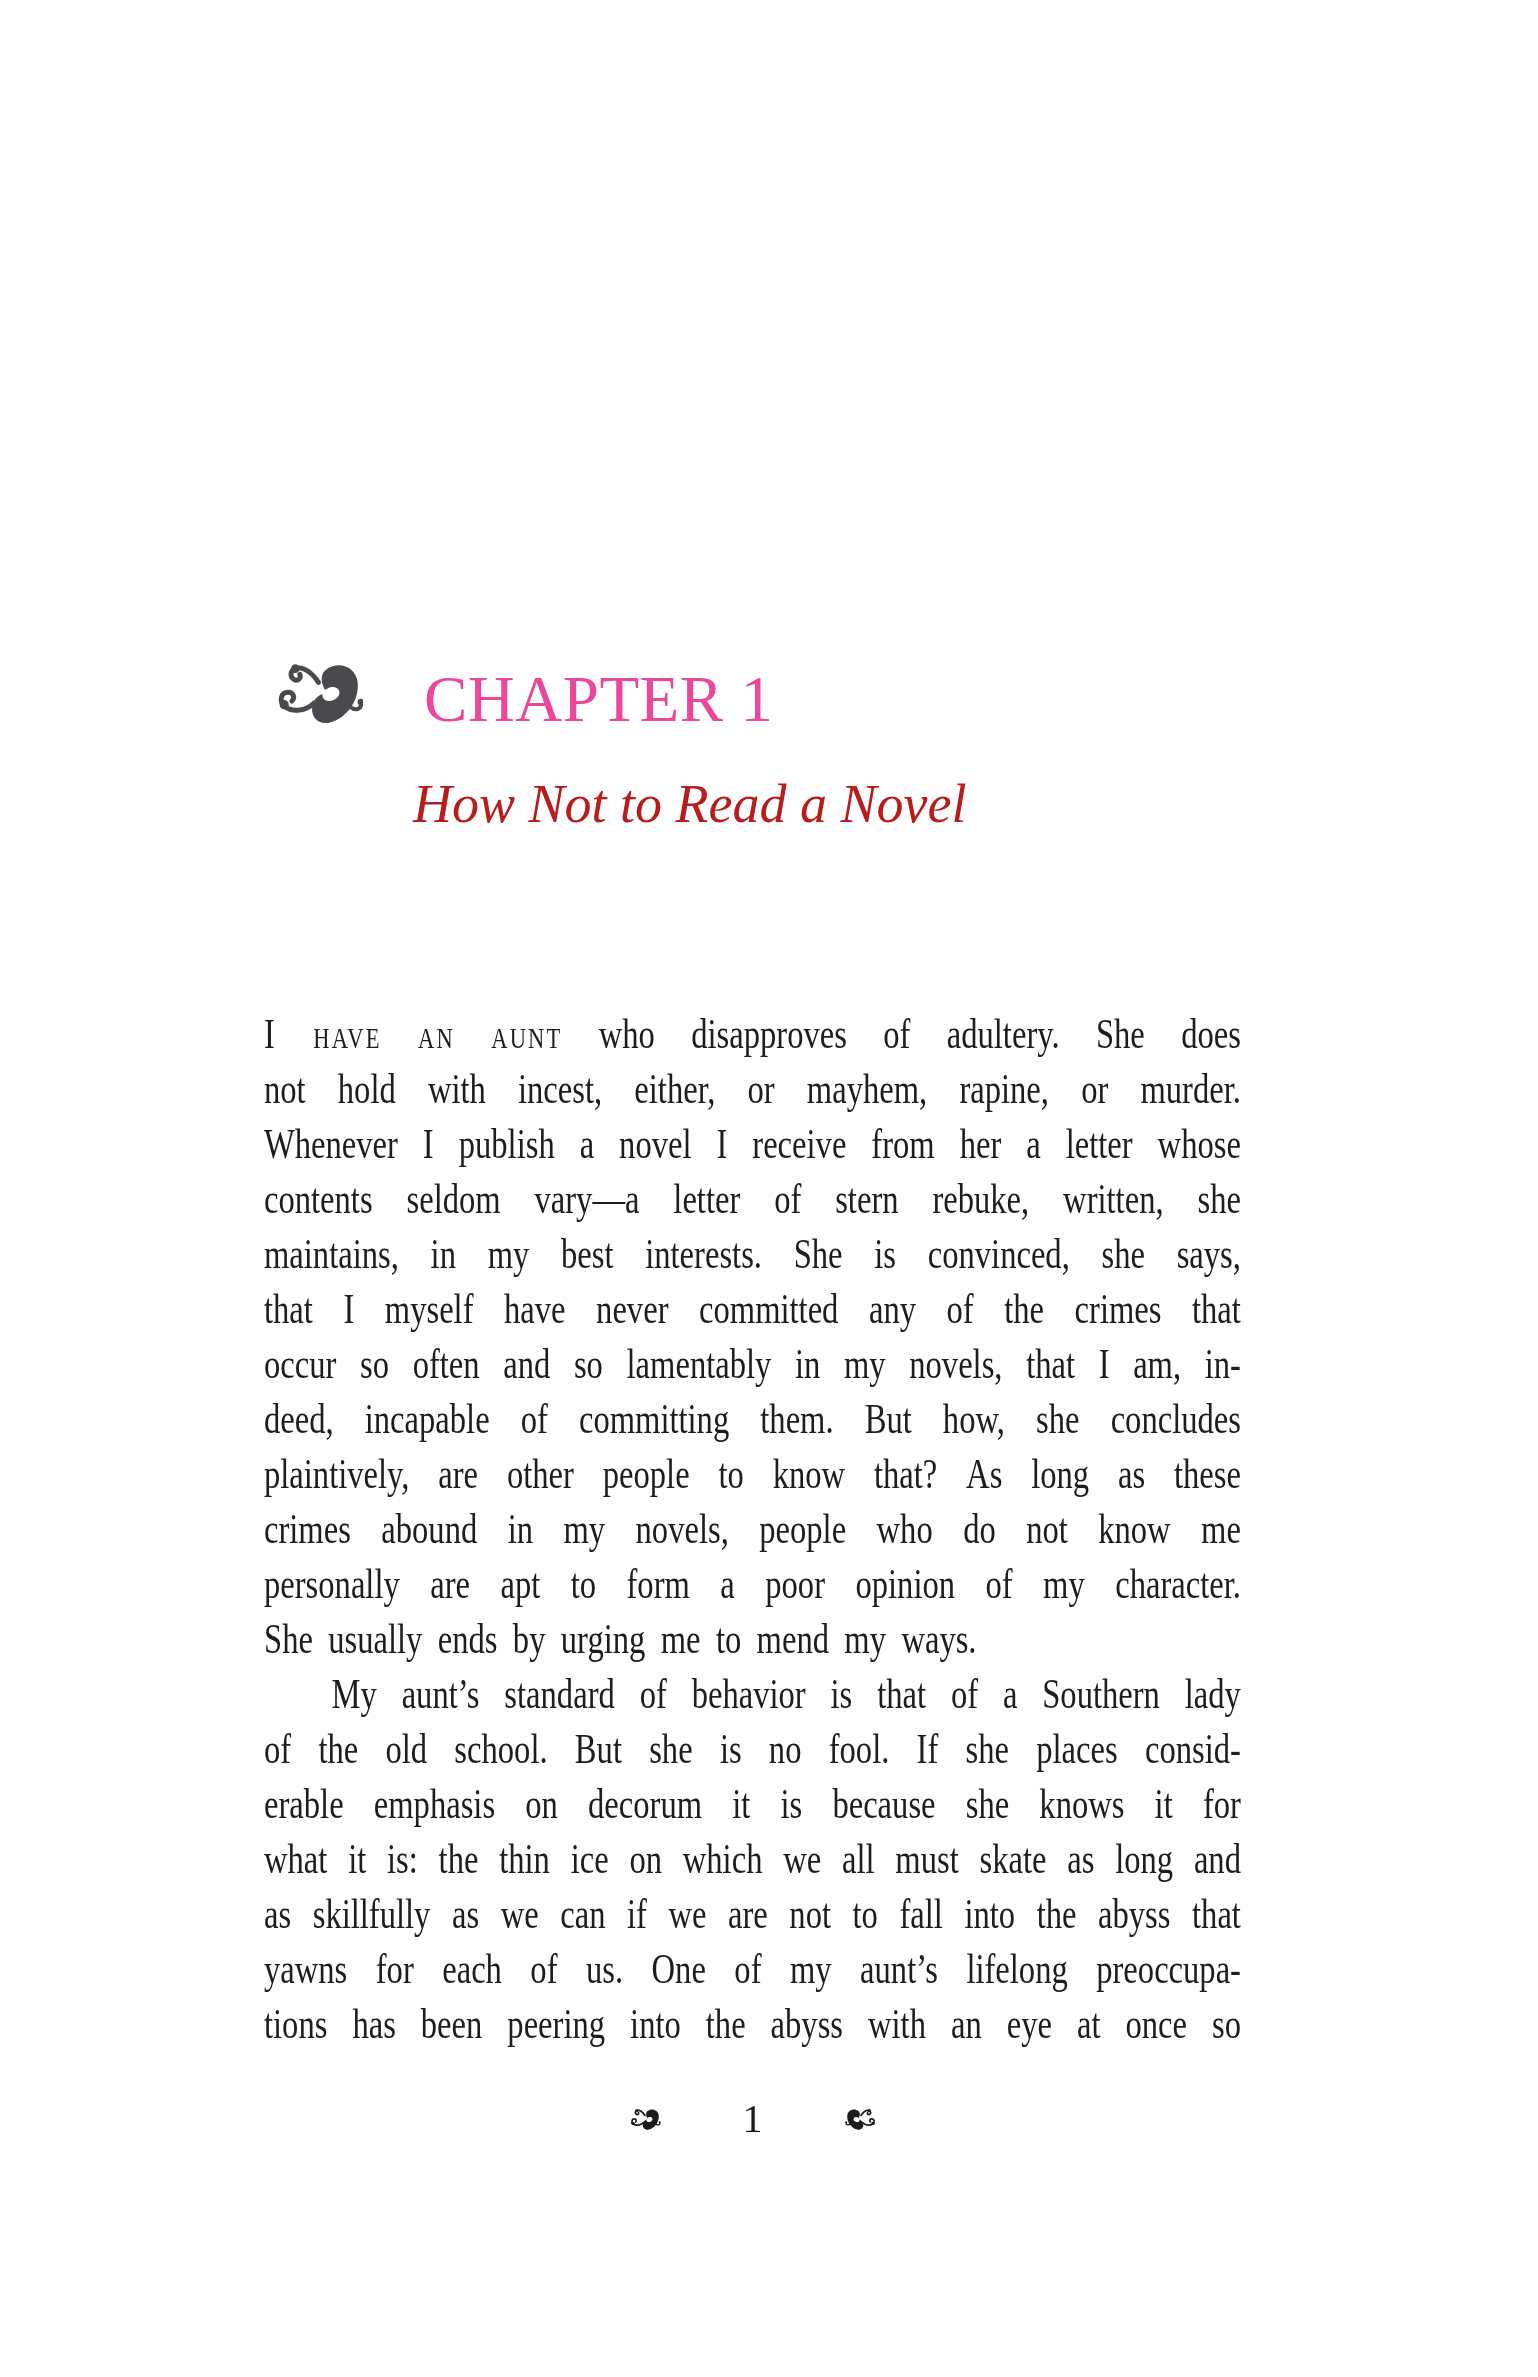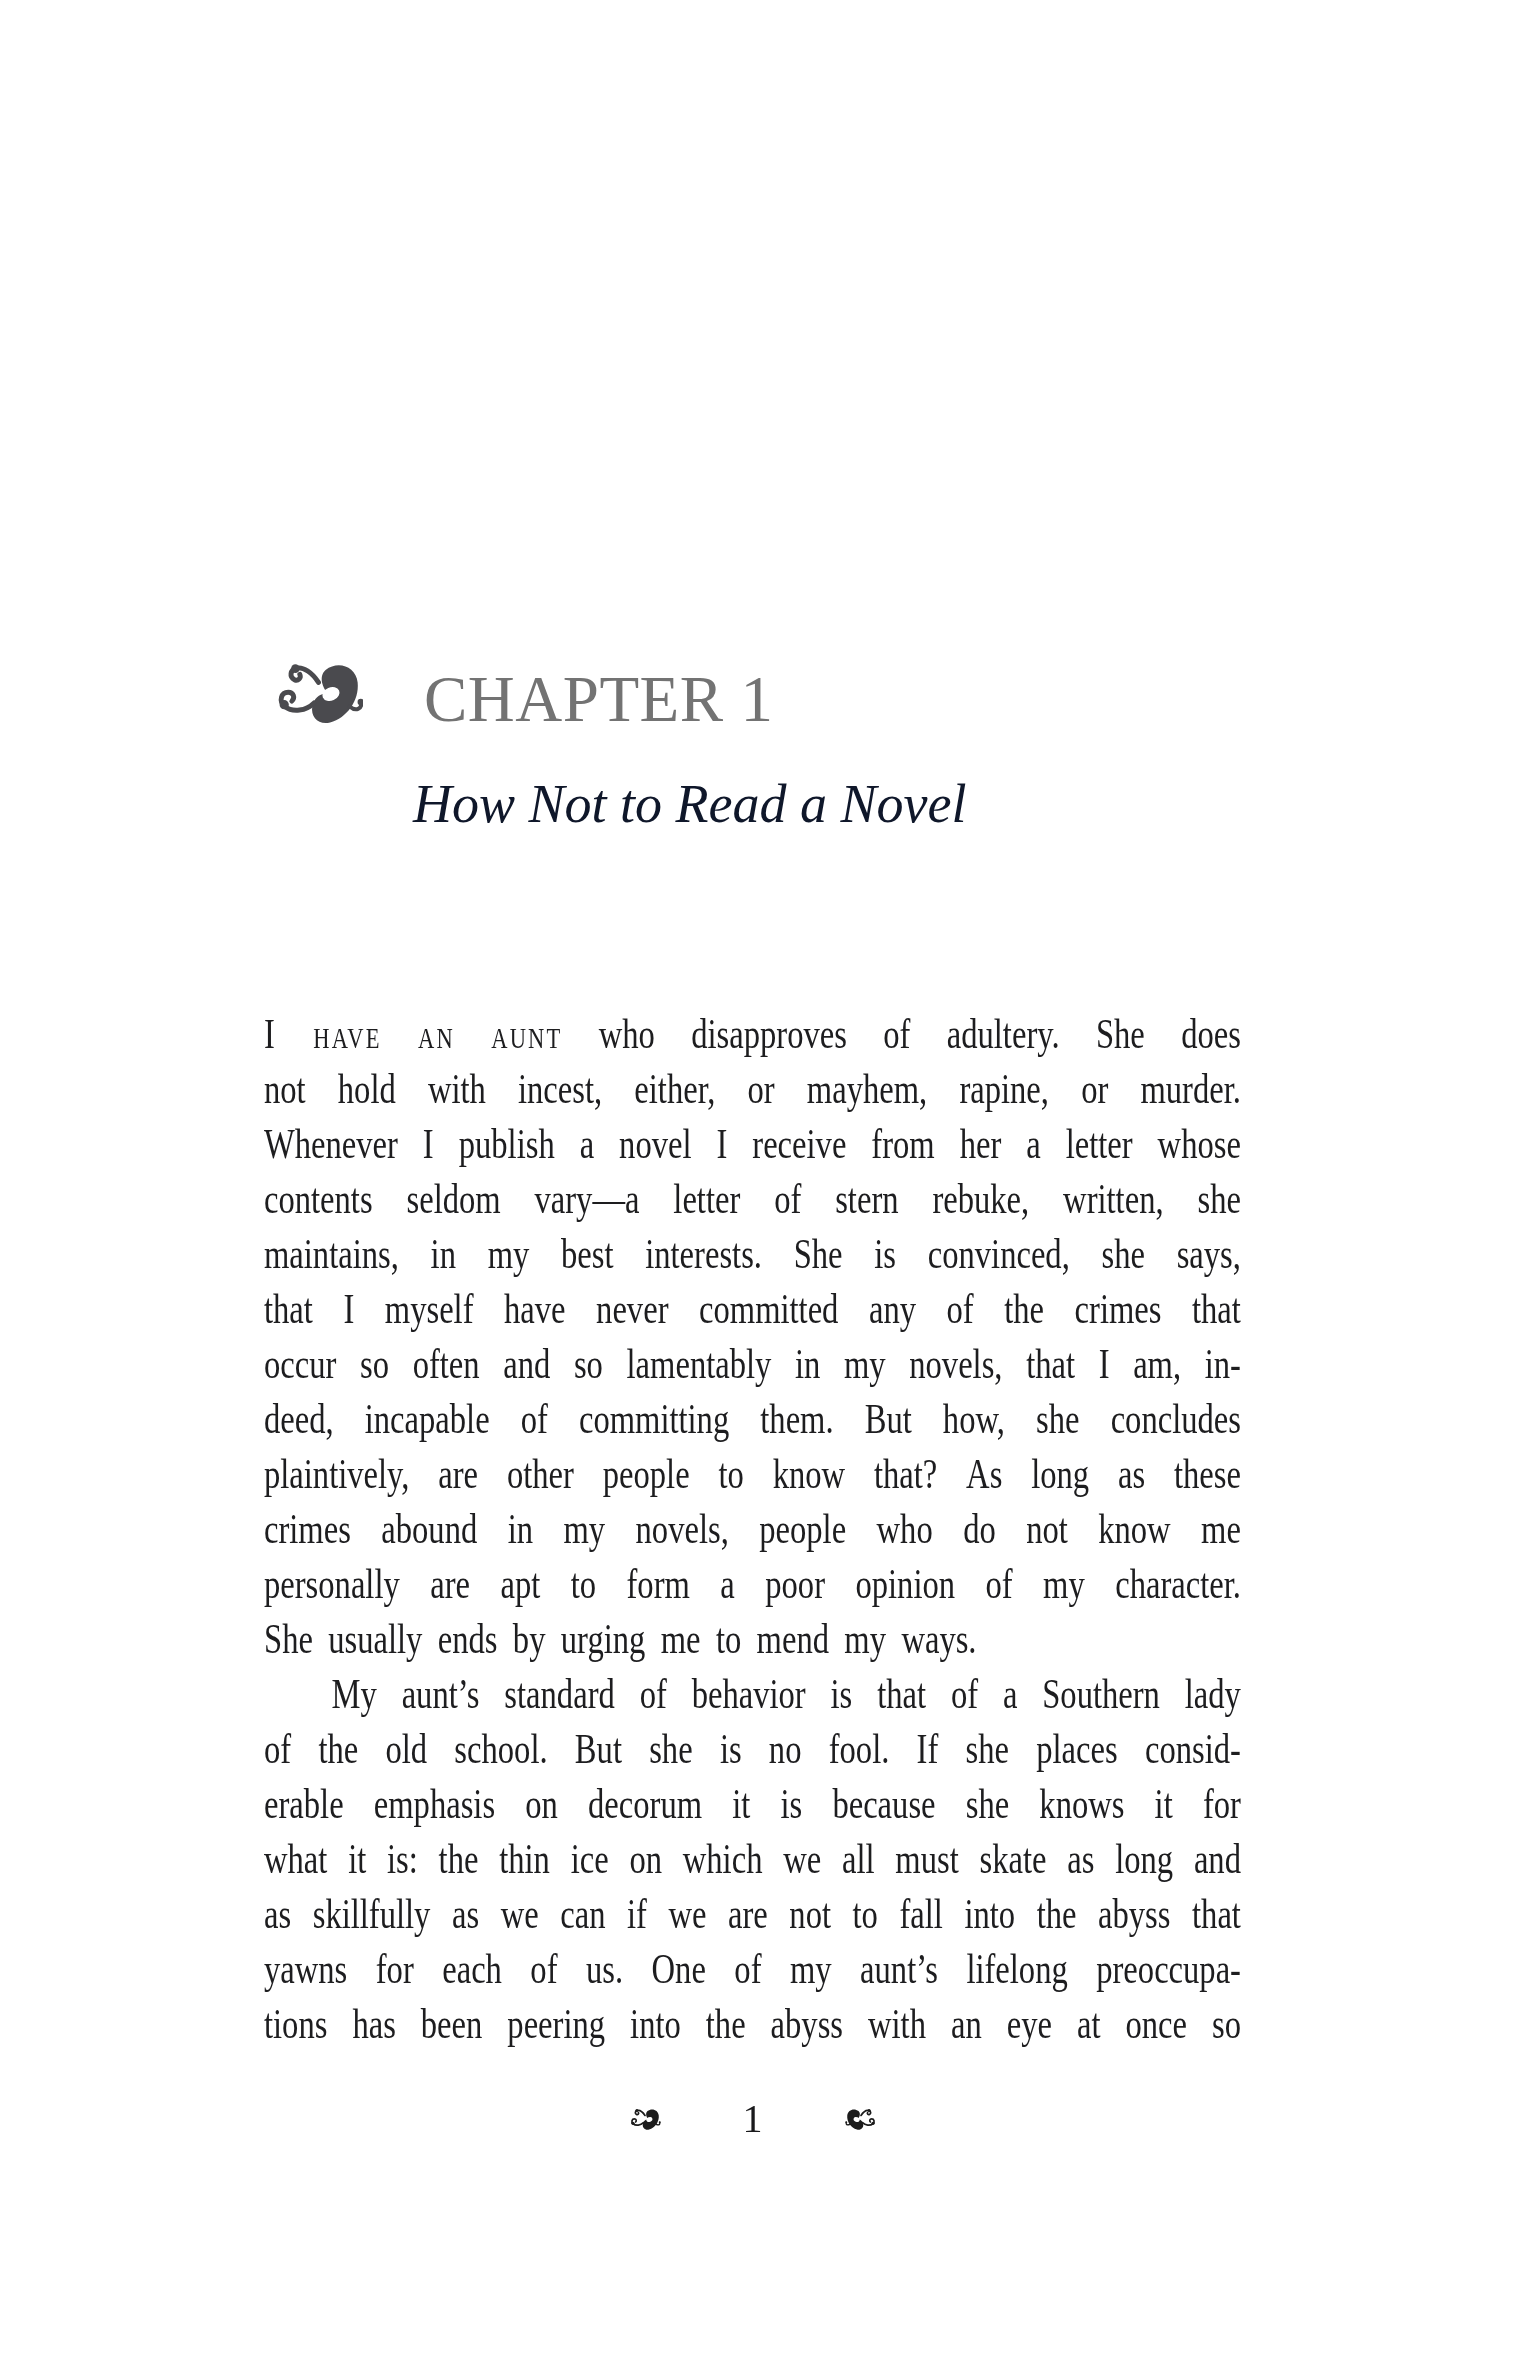--- a/index.html
+++ b/index.html
@@ -15,26 +15,26 @@
     overflow:hidden;
     font-family:"Liberation Serif","DejaVu Serif",serif;
     color:var(--text-color);
   }
   
   .ornament{display:block;}
   .ornament.lg{position:absolute;left:274px;top:658px;width:89px;height:72px;color:var(--ornament-header);}
   .chapter-title{
     position:absolute;left:424px;top:667px;margin:0;
     font-size:65px;line-height:65px;font-weight:normal;
-    letter-spacing:0.5px;color:#737373;
+    letter-spacing:0.5px;color:#ec4899;
   }
   .chapter-subtitle{
     position:absolute;left:413px;top:777px;margin:0;
     font-size:54px;line-height:54px;font-weight:normal;font-style:italic;
-    color:#0f172a;
+    color:#b91c1c;
   }
   
   .body-text{
     position:absolute;left:264px;top:1007px;
     width:1259px;
     transform:scaleX(0.776);
     transform-origin:0 0;
     font-size:42px;line-height:55px;
   }
   .line{display:flex;justify-content:space-between;white-space:nowrap;}

